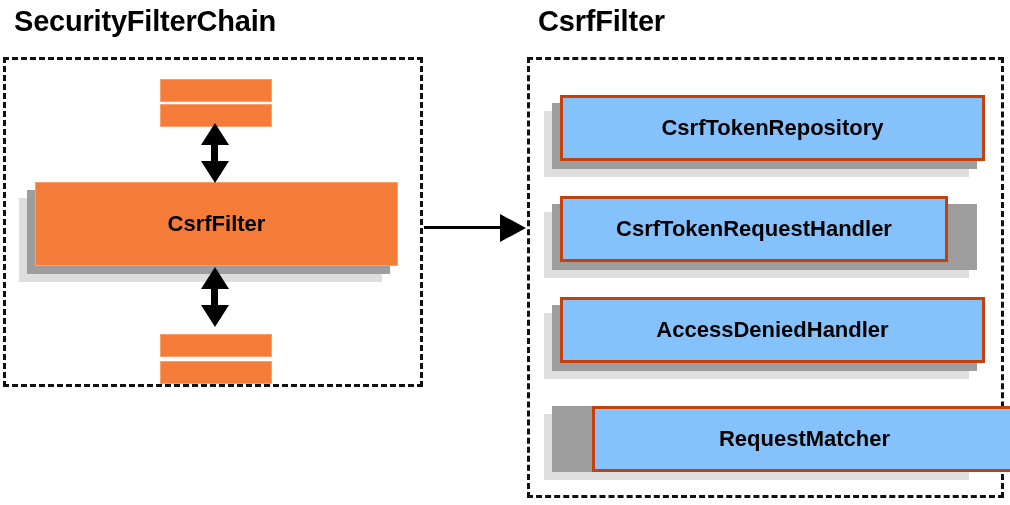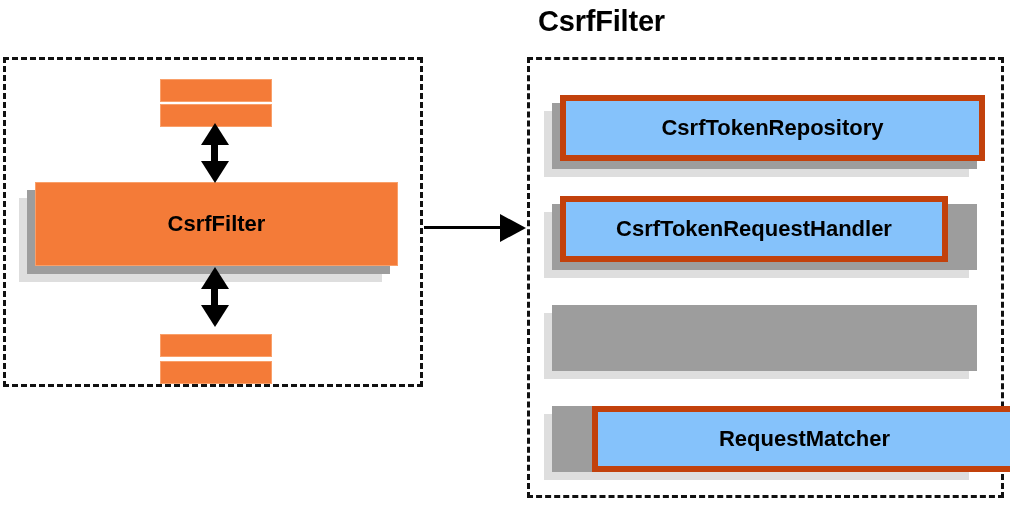--- a/index.html
+++ b/index.html
@@ -57,21 +57,21 @@
   }
   .shadow-mid { background: #9d9d9d; z-index: 2; }
   .shadow-far { background: #dedede; z-index: 1; }
 
   .comp.orange {
     background: #f47b38;
     border: 1px solid #f9a06a;
   }
   .comp.blue {
     background: #85c2fb;
-    border: 6px solid #c2410c;
+    border: 3px solid #c2410c;
   }
 
   
   .bar {
     position: absolute;
     background: #f47b38;
     border: 1px solid #f9a06a;
     box-sizing: border-box;
     z-index: 3;
   }
@@ -109,20 +109,21 @@
     border-top: 14px solid transparent;
     border-bottom: 14px solid transparent;
     border-left: 26px solid #000000;
   }
 </style>
 </head>
 <body>
 
 <div id="canvas">
 
+  <div class="panel-title" id="title-left">SecurityFilterChain</div>
 
   <div class="panel-title" id="title-right">CsrfFilter</div>
 
   <div class="dashed-box" id="box-left"></div>
 
   <div class="bar" style="left:160px; top:79px; width:112px; height:23px;"></div>
   <div class="bar" style="left:160px; top:104px; width:112px; height:23px;"></div>
 
   <div class="arrowhead ah-up" style="left:201px; top:123px;"></div>
   <div class="vstem" style="left:211px; top:141px; height:24px;"></div>
@@ -147,18 +148,19 @@
   <div class="shadow-far" style="left:544px; top:111px; width:425px; height:66px;"></div>
   <div class="shadow-mid" style="left:552px; top:103px; width:425px; height:66px;"></div>
   <div class="comp blue" style="left:560px; top:95px; width:425px; height:66px;">CsrfTokenRepository</div>
 
   <div class="shadow-far" style="left:544px; top:212px; width:425px; height:66px;"></div>
   <div class="shadow-mid" style="left:552px; top:204px; width:425px; height:66px;"></div>
   <div class="comp blue" style="left:560px; top:196px; width:388px; height:66px;">CsrfTokenRequestHandler</div>
 
   <div class="shadow-far" style="left:544px; top:313px; width:425px; height:66px;"></div>
   <div class="shadow-mid" style="left:552px; top:305px; width:425px; height:66px;"></div>
+  <div class="comp blue" style="left:560px; top:297px; width:425px; height:66px;">AccessDeniedHandler</div>
 
   <div class="shadow-far" style="left:544px; top:414px; width:425px; height:66px;"></div>
   <div class="shadow-mid" style="left:552px; top:406px; width:425px; height:66px;"></div>
   <div class="comp blue" style="left:592px; top:398px; width:425px; height:66px;margin-top:8px;">RequestMatcher</div>
 
 </div>
 
 </body></html>

